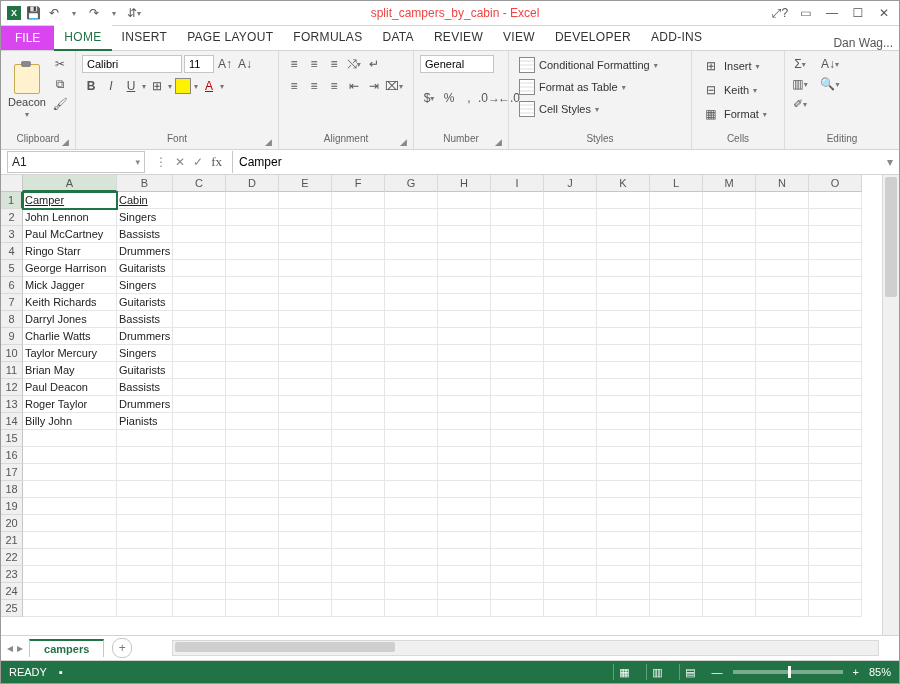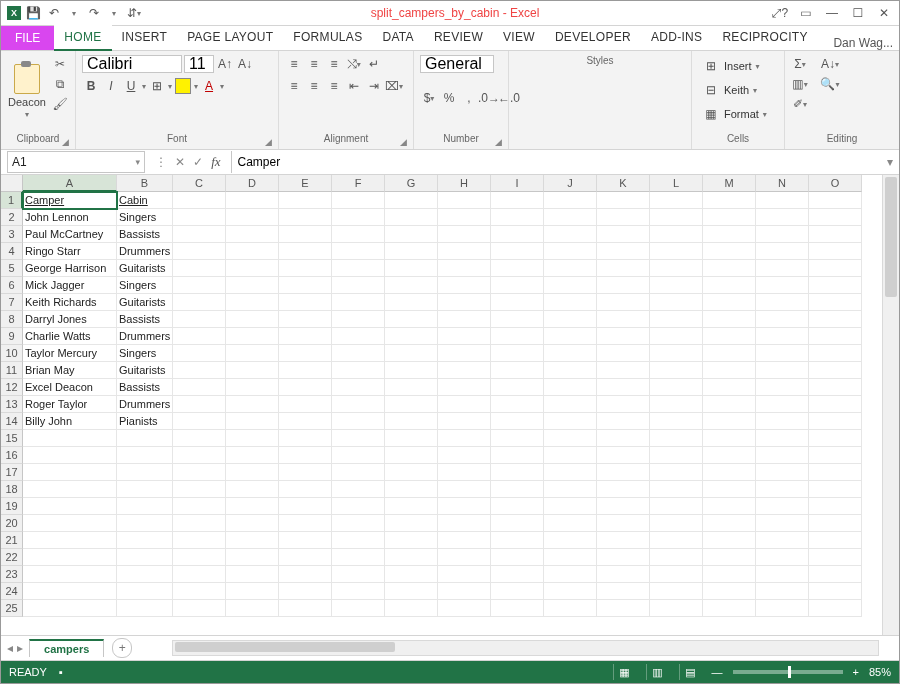--- a/index.html
+++ b/index.html
@@ -23,29 +23,29 @@
   .rgroup{display:flex;flex-direction:column;border-right:1px solid #dcdcdc;padding:4px 6px 2px 6px}
   .rgroup .body{flex:1;display:flex;align-items:flex-start;gap:4px}
   .rgroup .label{height:14px;font-size:10px;color:#666;text-align:center;position:relative}
   .rgroup .label .launcher{position:absolute;right:0;bottom:0;font-size:9px;color:#888}
   .bigbtn{display:flex;flex-direction:column;align-items:center;justify-content:center;gap:2px;width:42px;height:72px;color:#444;font-size:11px}
   .paste-ico{width:24px;height:28px;border:1px solid #caa94a;background:#fff2cc;border-radius:2px;position:relative}
   .paste-ico::before{content:"";position:absolute;top:-4px;left:6px;width:10px;height:6px;background:#888;border-radius:2px}
   .minibtn{width:18px;height:18px;display:flex;align-items:center;justify-content:center;color:#555;font-size:12px;border-radius:2px}
   .col{display:flex;flex-direction:column;gap:2px}
   .row{display:flex;align-items:center;gap:2px}
-  select.fake, input.fake{font-size:16px;border:1px solid #c6c6c6;background:#fff;padding:3px 4px;height:18px;box-sizing:border-box}
+  select.fake, input.fake{font-size:11px;border:1px solid #c6c6c6;background:#fff;padding:3px 4px;height:18px;box-sizing:border-box}
   .swatch{width:14px;height:14px;border:1px solid #888}
   .stylebtn{display:flex;align-items:center;gap:4px;font-size:11px;color:#333;padding:2px 4px;white-space:nowrap}
   .styleico{width:14px;height:14px;border:1px solid #888;background:repeating-linear-gradient(0deg,#fff,#fff 2px,#eee 2px,#eee 4px)}
   
   .fbar{height:24px;display:flex;align-items:center;border-bottom:1px solid #d4d4d4;background:#fff}
   .namebox{width:128px;height:20px;border:1px solid #c6c6c6;margin:0 0 0 6px;display:flex;align-items:center;padding:0 4px;font-size:12px;justify-content:space-between}
   .fbar .fbtns{display:flex;align-items:center;gap:8px;padding:0 10px;color:#888}
-  .fbar .fx{font-style:italic;font-family:"Times New Roman",serif;color:#555}
+  .fbar .fx{font-family:"Times New Roman",serif;color:#555}
   .fbar .finput{flex:1;border:none;outline:none;font-size:12px;padding-left:6px;border-left:1px solid #c6c6c6;height:20px}
   .fbar .expand{width:18px;text-align:center;color:#888}
   
   .gridwrap{flex:1;display:flex;overflow:hidden;border-bottom:1px solid #d4d4d4;position:relative}
   .grid{flex:1;overflow:hidden;display:grid;grid-template-columns:22px 94px 56px repeat(13,53px);grid-auto-rows:17px;font-size:11px}
   .hdr{background:#f0f0f0;border-right:1px solid #d9d9d9;border-bottom:1px solid #c6c6c6;display:flex;align-items:center;justify-content:center;color:#555;font-size:11px}
   .hdr.sel{background:#d7e4d7;border-bottom:2px solid #217346}
   .rowhdr{background:#f0f0f0;border-right:1px solid #c6c6c6;border-bottom:1px solid #d9d9d9;display:flex;align-items:center;justify-content:center;color:#555;font-size:11px}
   .rowhdr.sel{background:#d7e4d7;border-right:2px solid #217346}
   .cell{border-right:1px solid #e6e6e6;border-bottom:1px solid #e6e6e6;padding:0 2px;display:flex;align-items:center;white-space:nowrap;overflow:hidden}
@@ -100,21 +100,20 @@
     <div id="rtabs" style="display: flex;">
         <div class="rtab active">HOME</div>
         <div class="rtab">INSERT</div>
         <div class="rtab">PAGE LAYOUT</div>
         <div class="rtab">FORMULAS</div>
         <div class="rtab">DATA</div>
         <div class="rtab">REVIEW</div>
         <div class="rtab">VIEW</div>
         <div class="rtab">DEVELOPER</div>
         <div class="rtab">ADD-INS</div>
-        <div class="rtab">RECIPROCITY</div>
       </div>
     <div class="user-area">
       <span>Dan Wag...</span>
 
     </div>
   </div>
 
   <div class="ribbon">
 
     <div class="rgroup" style="width:62px">
@@ -188,20 +187,34 @@
           <span class="minibtn">%</span>
           <span class="minibtn">,</span>
           <span class="minibtn">.0→</span>
           <span class="minibtn">←.0</span>
         </div>
       </div>
       <div class="label"><span>Number</span><span class="launcher">◢</span></div>
     </div>
 
     <div class="rgroup" style="width:170px">
+      <div class="body col" style="gap:2px">
+        <div class="stylebtn dd">
+            <span class="styleico"></span>
+            <span>Conditional Formatting</span>
+          </div>
+        <div class="stylebtn dd">
+            <span class="styleico"></span>
+            <span>Format as Table</span>
+          </div>
+        <div class="stylebtn dd">
+            <span class="styleico"></span>
+            <span>Cell Styles</span>
+          </div>
+      </div>
       <div class="label"><span>Styles</span></div>
     </div>
 
     <div class="rgroup" style="width:80px">
       <div class="body col" style="gap:2px">
         <div class="stylebtn dd">
             <span class="minibtn">⊞</span>
             <span>Insert</span>
           </div>
         <div class="stylebtn dd">
@@ -439,21 +452,21 @@
         <div class="cell"></div>
         <div class="cell"></div>
         <div class="cell"></div>
         <div class="cell"></div>
         <div class="cell"></div>
         <div class="cell"></div>
         <div class="cell"></div>
         <div class="cell"></div>
         <div class="cell"></div>
         <div class="rowhdr">12</div>
-        <div class="cell">Excel Deacon</div>
+        <div class="cell">Paul Deacon</div>
         <div class="cell">Bassists</div>
         <div class="cell"></div>
         <div class="cell"></div>
         <div class="cell"></div>
         <div class="cell"></div>
         <div class="cell"></div>
         <div class="cell"></div>
         <div class="cell"></div>
         <div class="cell"></div>
         <div class="cell"></div>

